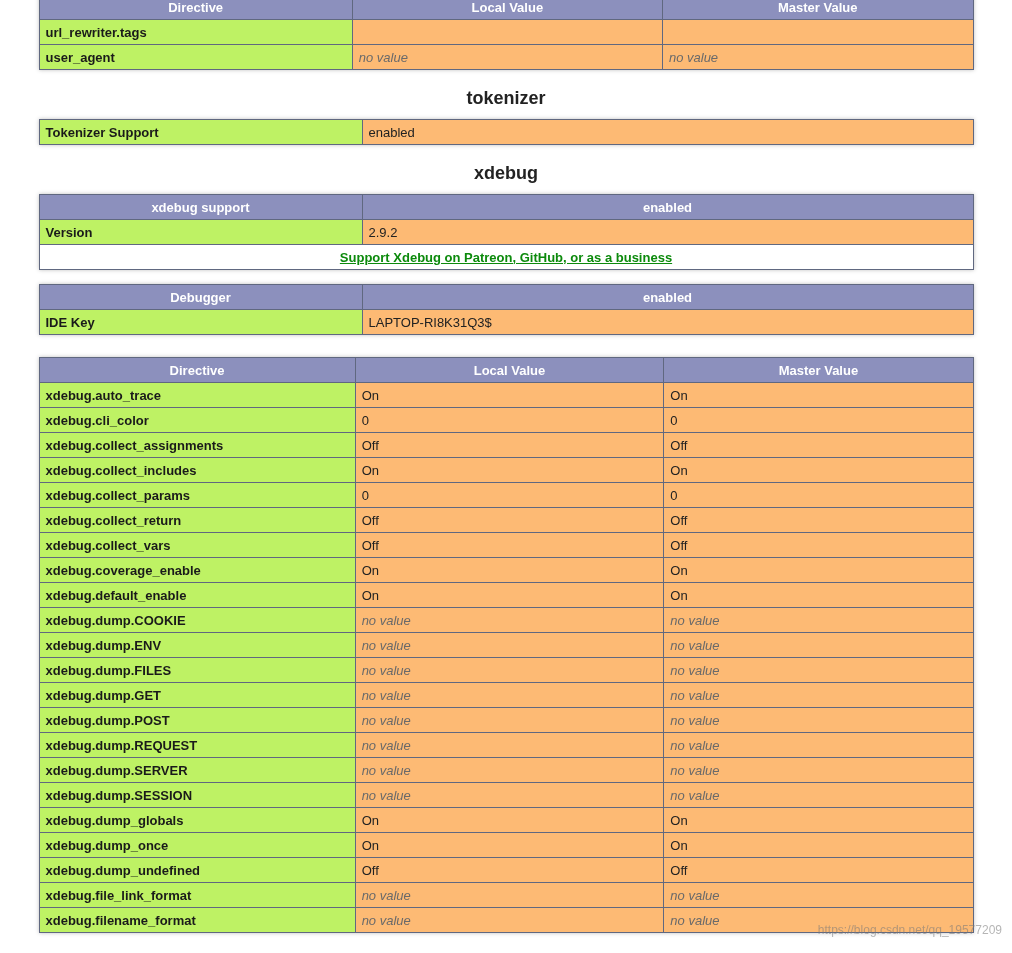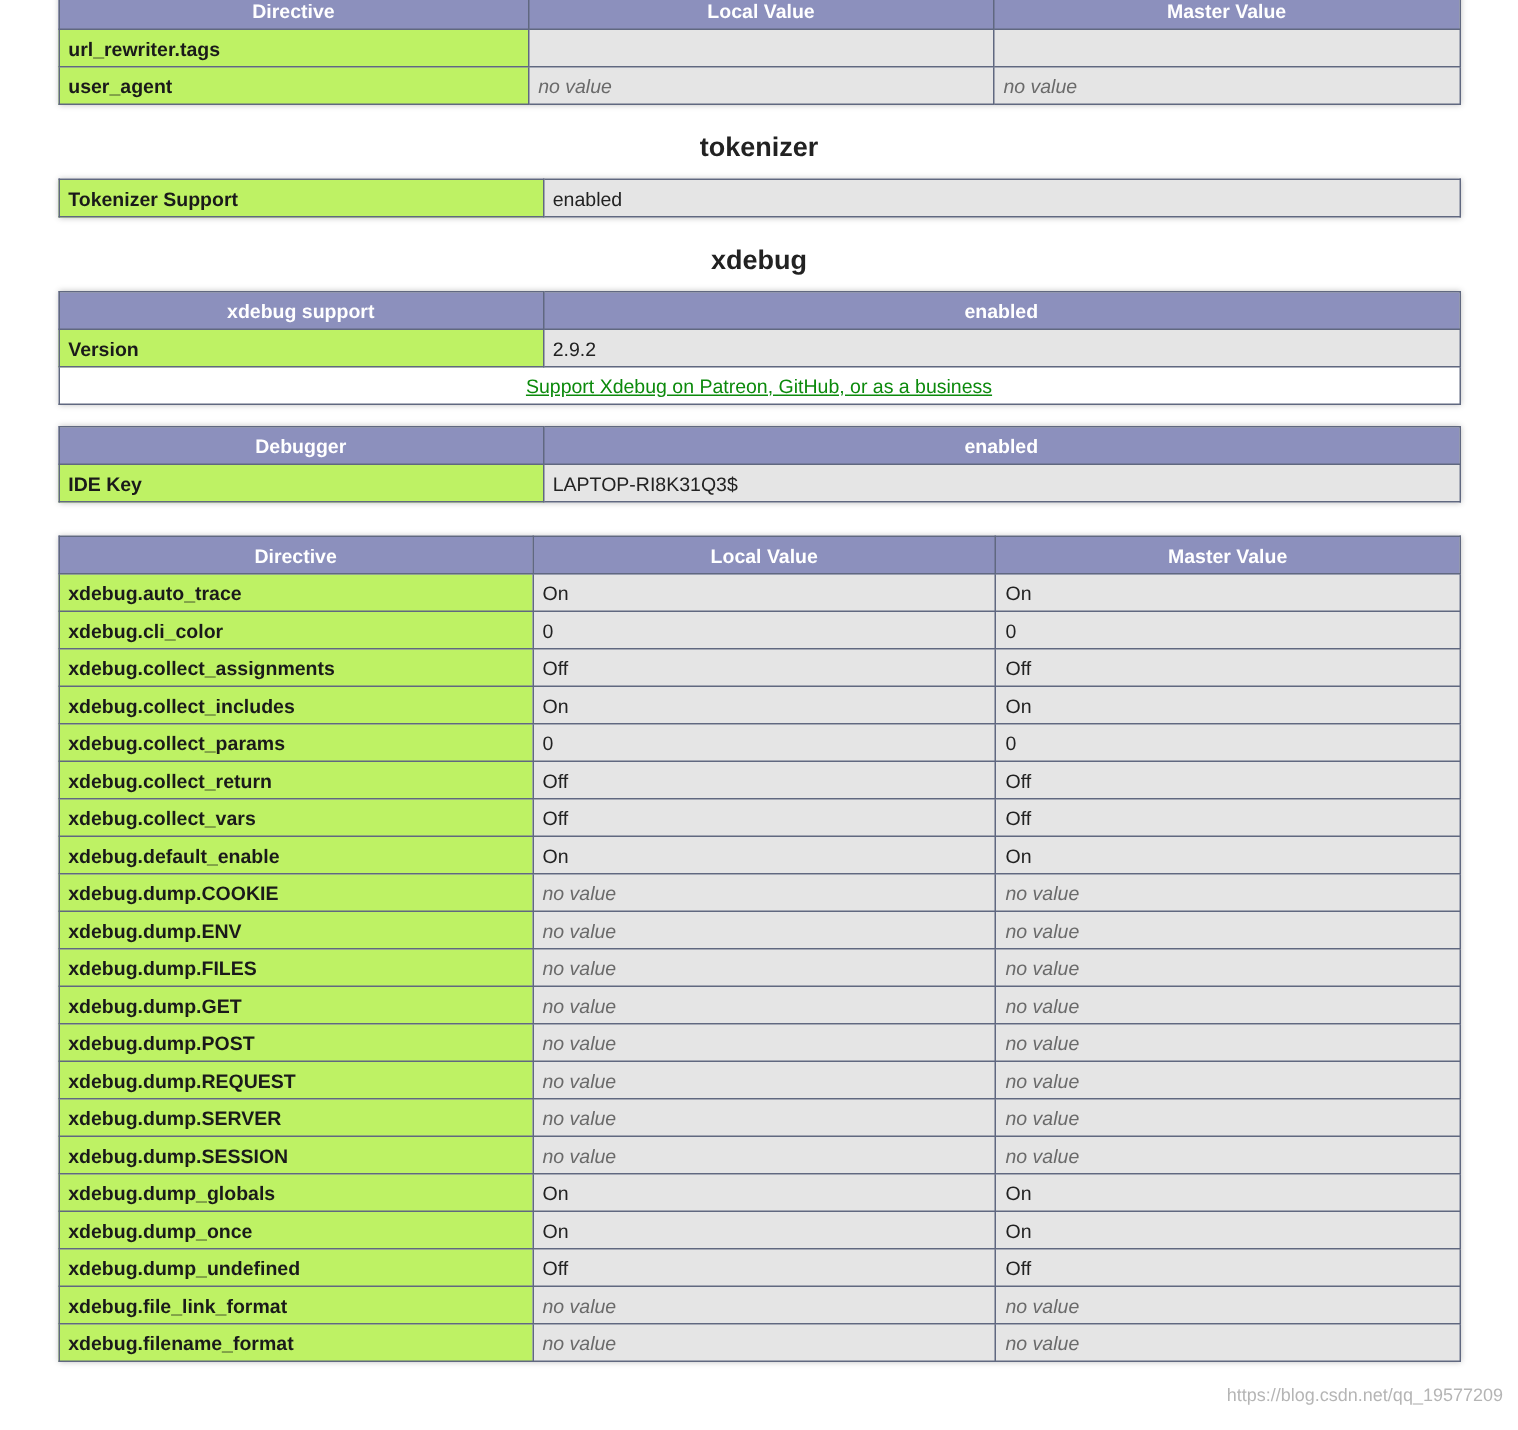--- a/index.html
+++ b/index.html
@@ -47,31 +47,31 @@
     font-size: 13px;
   }
   table.phpinfo td.directive,
   table.phpinfo td.key {
     background: #bef264;
     font-weight: 700;
     width: 310px;
     color: #1a1a1a;
   }
   table.phpinfo td.value {
-    background: #e5e5e5;
+    background: #fdba74;
     color: #222;
   }
   table.phpinfo td.value.novalue {
     font-style: italic;
     color: #6a6a6a;
   }
   table.phpinfo td.support-row {
     background: #ffffff;
     text-align: center;
-    font-weight: 400;
+    font-weight: 700;
     color: #0c8a0c;
   }
   table.phpinfo td.support-row a {
     color: #0c8a0c;
     text-decoration: underline;
   }
   
   .w-dir { width: 310px; }
   .w-val { width: 310px; }
   
@@ -200,20 +200,25 @@
           <td class="directive">xdebug.collect_return</td>
           <td class="value">Off</td>
           <td class="value">Off</td>
         </tr>
         <tr>
           <td class="directive">xdebug.collect_vars</td>
           <td class="value">Off</td>
           <td class="value">Off</td>
         </tr>
         <tr>
+          <td class="directive">xdebug.coverage_enable</td>
+          <td class="value">On</td>
+          <td class="value">On</td>
+        </tr>
+        <tr>
           <td class="directive">xdebug.default_enable</td>
           <td class="value">On</td>
           <td class="value">On</td>
         </tr>
         <tr>
           <td class="directive">xdebug.dump.COOKIE</td>
           <td class="value novalue">no value</td>
           <td class="value novalue">no value</td>
         </tr>
         <tr>

